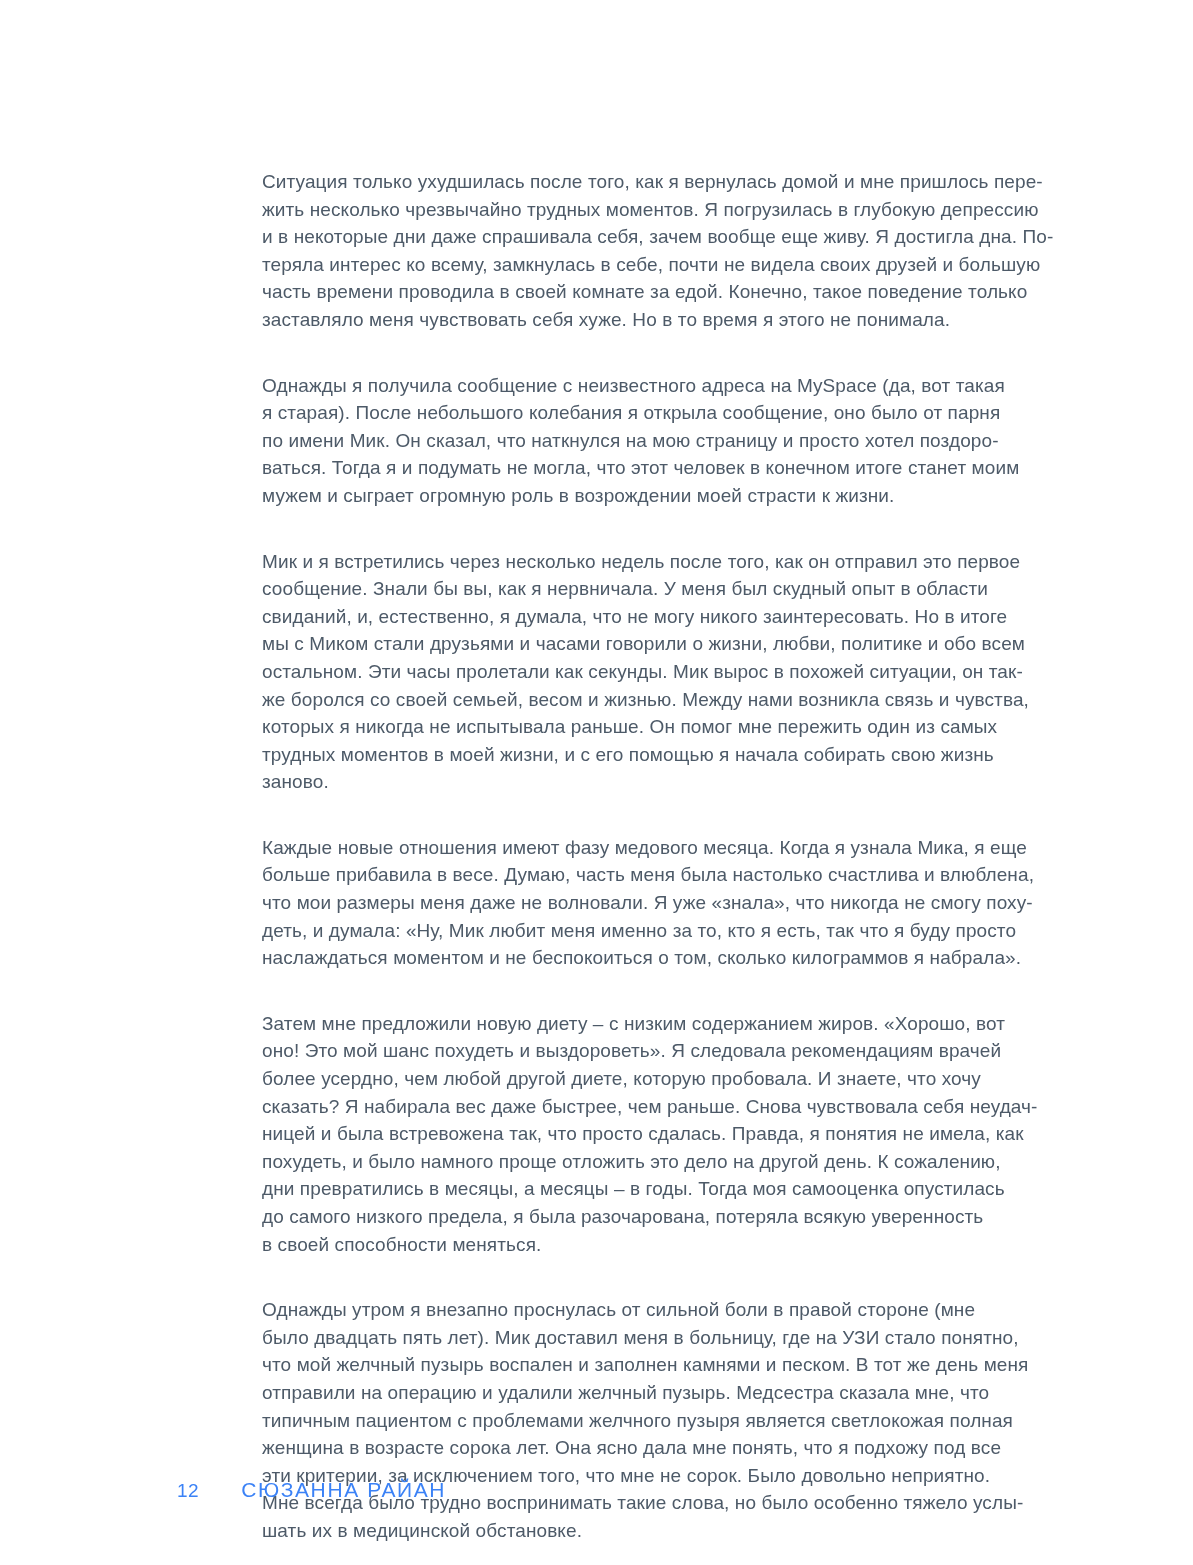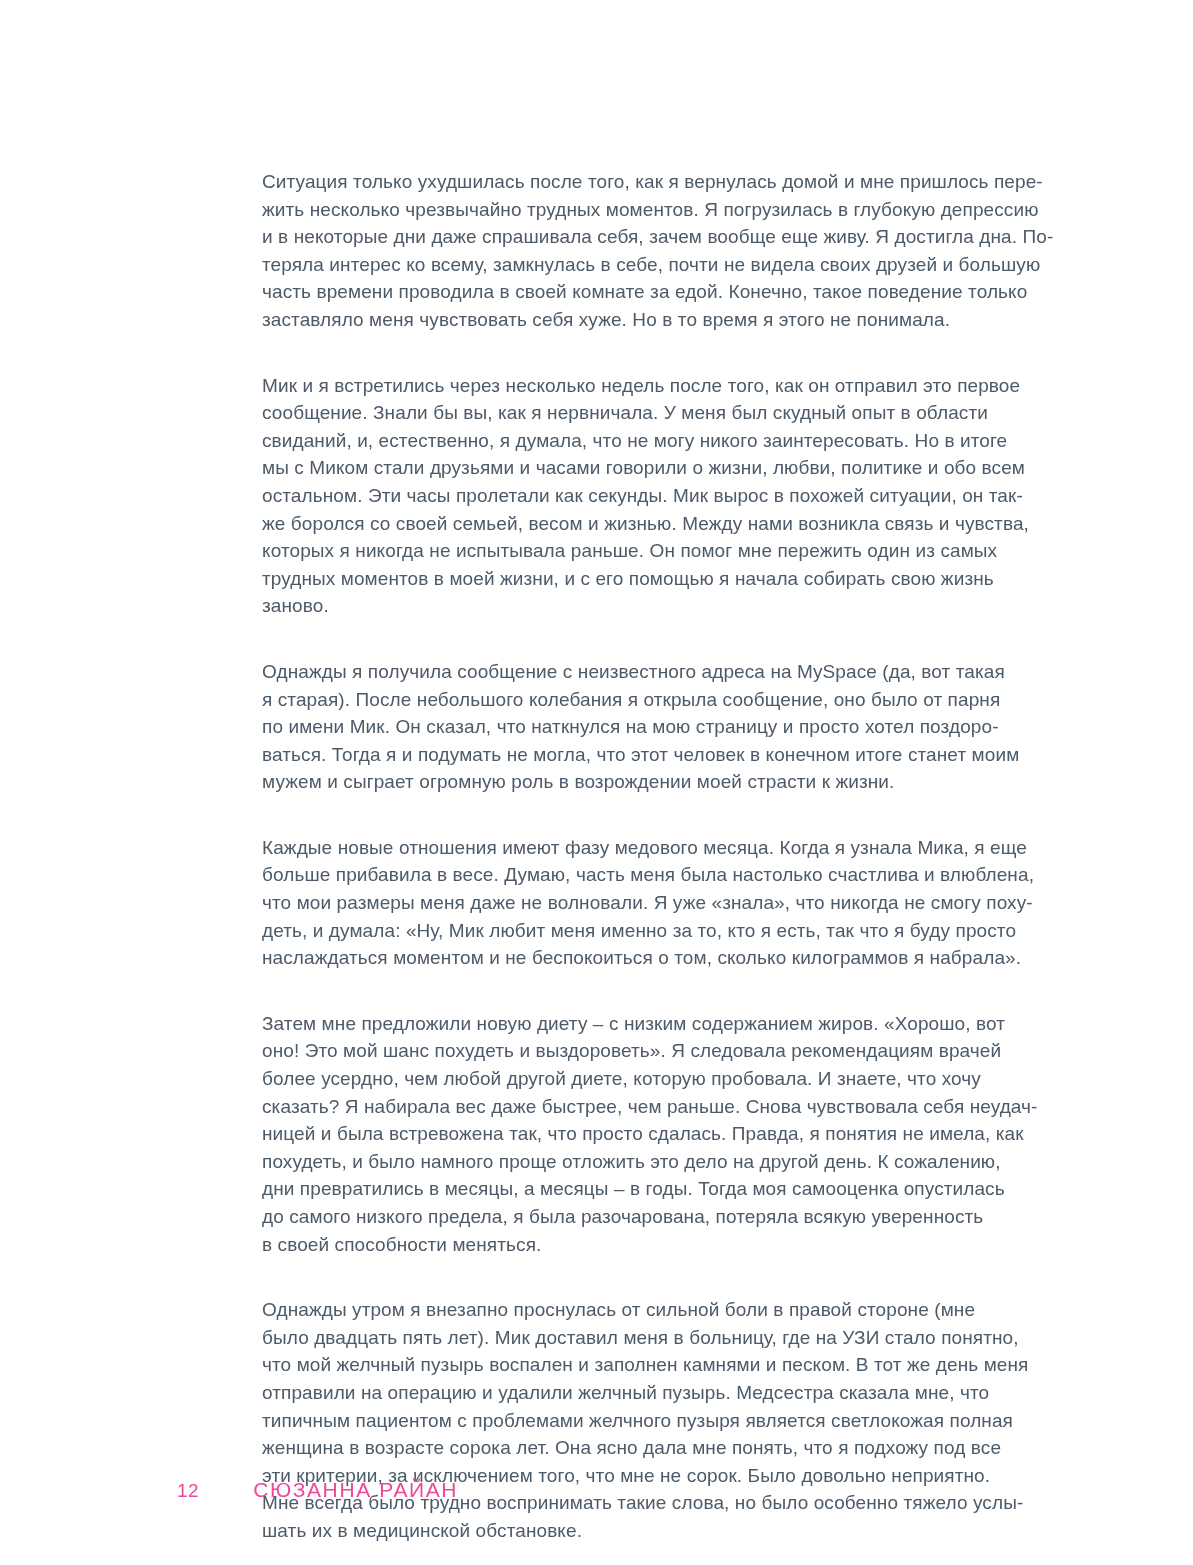--- a/index.html
+++ b/index.html
@@ -30,22 +30,22 @@
   .text-block p {
     white-space: pre;           
     margin-bottom: 18px;
   }
   .page-footer {
     position: absolute;
     left: 137px;
     top: 1438px;
     display: flex;
     align-items: baseline;
-    gap: 34px;
-    color: #ec4899;
+    gap: 22px;
+    color: #3b82f6;
   }
   .page-footer .page-number {
     font-size: 19px;
     font-weight: 400;
     letter-spacing: 0.5px;
   }
   .page-footer .running-title {
     font-size: 21px;
     font-weight: 400;
     letter-spacing: 1.6px;
@@ -57,34 +57,34 @@
 
 <div class="page">
 
   <div class="text-block">
     <p>Ситуация только ухудшилась после того, как я вернулась домой и мне пришлось пере-
 жить несколько чрезвычайно трудных моментов. Я погрузилась в глубокую депрессию
 и в некоторые дни даже спрашивала себя, зачем вообще еще живу. Я достигла дна. По-
 теряла интерес ко всему, замкнулась в себе, почти не видела своих друзей и большую
 часть времени проводила в своей комнате за едой. Конечно, такое поведение только
 заставляло меня чувствовать себя хуже. Но в то время я этого не понимала.</p>
+    <p>Однажды я получила сообщение с неизвестного адреса на MySpace (да, вот такая
+я старая). После небольшого колебания я открыла сообщение, оно было от парня
+по имени Мик. Он сказал, что наткнулся на мою страницу и просто хотел поздоро-
+ваться. Тогда я и подумать не могла, что этот человек в конечном итоге станет моим
+мужем и сыграет огромную роль в возрождении моей страсти к жизни.</p>
     <p>Мик и я встретились через несколько недель после того, как он отправил это первое
 сообщение. Знали бы вы, как я нервничала. У меня был скудный опыт в области
 свиданий, и, естественно, я думала, что не могу никого заинтересовать. Но в итоге
 мы с Миком стали друзьями и часами говорили о жизни, любви, политике и обо всем
 остальном. Эти часы пролетали как секунды. Мик вырос в похожей ситуации, он так-
 же боролся со своей семьей, весом и жизнью. Между нами возникла связь и чувства,
 которых я никогда не испытывала раньше. Он помог мне пережить один из самых
 трудных моментов в моей жизни, и с его помощью я начала собирать свою жизнь
 заново.</p>
-    <p>Однажды я получила сообщение с неизвестного адреса на MySpace (да, вот такая
-я старая). После небольшого колебания я открыла сообщение, оно было от парня
-по имени Мик. Он сказал, что наткнулся на мою страницу и просто хотел поздоро-
-ваться. Тогда я и подумать не могла, что этот человек в конечном итоге станет моим
-мужем и сыграет огромную роль в возрождении моей страсти к жизни.</p>
     <p>Каждые новые отношения имеют фазу медового месяца. Когда я узнала Мика, я еще
 больше прибавила в весе. Думаю, часть меня была настолько счастлива и влюблена,
 что мои размеры меня даже не волновали. Я уже «знала», что никогда не смогу поху-
 деть, и думала: «Ну, Мик любит меня именно за то, кто я есть, так что я буду просто
 наслаждаться моментом и не беспокоиться о том, сколько килограммов я набрала».</p>
     <p>Затем мне предложили новую диету – с низким содержанием жиров. «Хорошо, вот
 оно! Это мой шанс похудеть и выздороветь». Я следовала рекомендациям врачей
 более усердно, чем любой другой диете, которую пробовала. И знаете, что хочу
 сказать? Я набирала вес даже быстрее, чем раньше. Снова чувствовала себя неудач-
 ницей и была встревожена так, что просто сдалась. Правда, я понятия не имела, как

